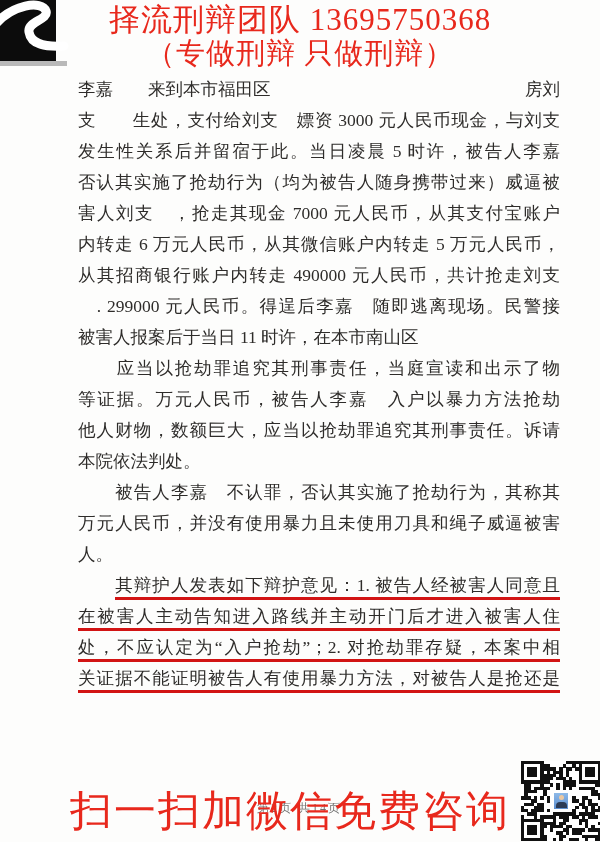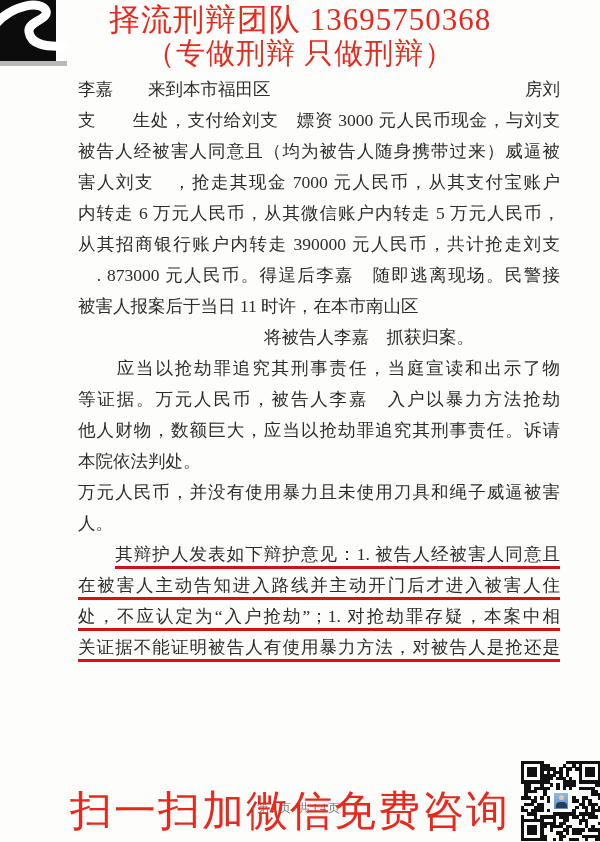--- a/index.html
+++ b/index.html
@@ -69,36 +69,37 @@
   </div>
 
   <div class="ad-top" style="color:#e8281c;font-family:Liberation Serif, serif;">
     <div class="l1">择流刑辩团队 13695750368</div>
     <div class="l2">（专做刑辩 只做刑辩）</div>
   </div>
 
   <div class="doc">
       <div class="line split"><span>李嘉　　来到本市福田区</span><span>房刘</span></div>
       <div class="line full"><span>支　　生处，支付给刘支　嫖资 3000 元人民币现金，与刘支</span></div>
-      <div class="line full"><span>被告人经被害人同意且（均为被告人随身携带过来）威逼被</span></div>
+      <div class="line full"><span>发生性关系后并留宿于此。当日凌晨 5 时许，被告人李嘉</span></div>
+      <div class="line full"><span>否认其实施了抢劫行为（均为被告人随身携带过来）威逼被</span></div>
       <div class="line full"><span>害人刘支　，抢走其现金 7000 元人民币，从其支付宝账户</span></div>
       <div class="line full"><span>内转走 6 万元人民币，从其微信账户内转走 5 万元人民币，</span></div>
-      <div class="line full"><span>从其招商银行账户内转走 390000 元人民币，共计抢走刘支</span></div>
-      <div class="line full"><span>　. 873000 元人民币。得逞后李嘉　随即逃离现场。民警接</span></div>
+      <div class="line full"><span>从其招商银行账户内转走 490000 元人民币，共计抢走刘支</span></div>
+      <div class="line full"><span>　. 299000 元人民币。得逞后李嘉　随即逃离现场。民警接</span></div>
       <div class="line short"><span>被害人报案后于当日 11 时许，在本市南山区</span></div>
-      <div class="line indent-deep"><span>将被告人李嘉　抓获归案。</span></div>
       <div class="line full"><span>　　应当以抢劫罪追究其刑事责任，当庭宣读和出示了物</span></div>
       <div class="line full"><span>等证据。万元人民币，被告人李嘉　入户以暴力方法抢劫</span></div>
       <div class="line full"><span>他人财物，数额巨大，应当以抢劫罪追究其刑事责任。诉请</span></div>
       <div class="line short"><span>本院依法判处。</span></div>
+      <div class="line full"><span>　　被告人李嘉　不认罪，否认其实施了抢劫行为，其称其</span></div>
       <div class="line full"><span>万元人民币，并没有使用暴力且未使用刀具和绳子威逼被害</span></div>
       <div class="line short"><span>人。</span></div>
       <div class="line full"><span>　　</span><span class="red-underline">其辩护人发表如下辩护意见：1. 被告人经被害人同意且</span></div>
       <div class="line full"><span class="red-underline">在被害人主动告知进入路线并主动开门后才进入被害人住</span></div>
-      <div class="line full"><span class="red-underline">处，不应认定为“入户抢劫”；1. 对抢劫罪存疑，本案中相</span></div>
+      <div class="line full"><span class="red-underline">处，不应认定为“入户抢劫”；2. 对抢劫罪存疑，本案中相</span></div>
       <div class="line full"><span class="red-underline">关证据不能证明被告人有使用暴力方法，对被告人是抢还是</span></div>
     </div>
 
   <div class="page-info">第2页 共14页</div>
 
   <div class="ad-bottom" style="color:#e8281c;">扫一扫加微信免费咨询</div>
 
   <div class="qr">
     <div class="qr-avatar"></div>
   <div class="qm" style="left: 0px; top: 0px; width: 3.4px; height: 3.4px;"></div>

